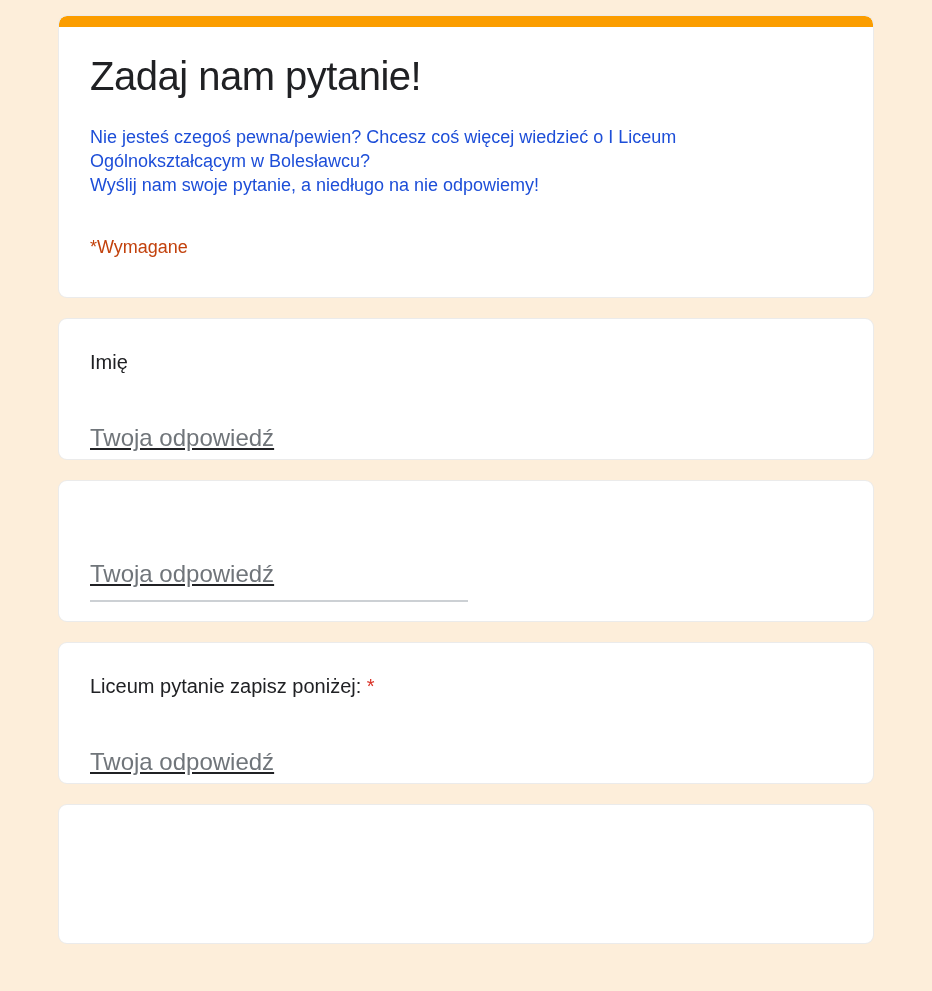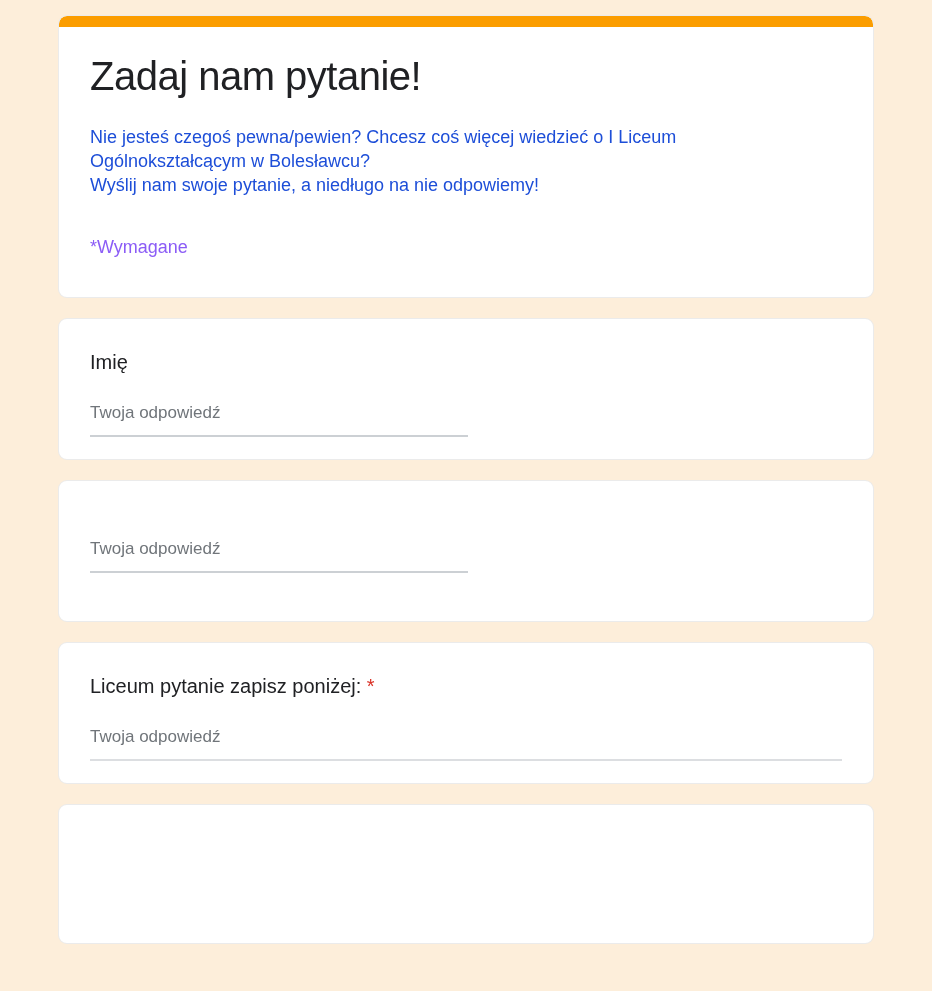--- a/index.html
+++ b/index.html
@@ -48,49 +48,50 @@
   .form-description {
     margin-top: 26px;
     font-size: 18px;
     line-height: 24px;
     white-space: pre-line;
     color: #1d4ed8;
   }
   .required-note {
     margin-top: 40px;
     font-size: 18px;
-    color: #8b5cf6;
+    color: #c2410c;
   }
   
   .q-card {
     height: 142px;
     padding: 30px 31px 0 31px;
   }
   .q-label {
     font-size: 20px;
     line-height: 26px;
     font-weight: 400;
     color: #202124;
   }
   .req {
     color: #d93025;
     white-space: pre;
   }
   .answer-input {
     display: block;
-    margin-top: 28px;
+    margin-top: 49px;
     padding: 0 0 12px 0;
     background: transparent;
     border: none;
     border-bottom: 2px solid #ccd0d4;
     border-radius: 0;
     outline: none;
     font-family: inherit;
-    font-size: 17px;
+    font-size: 24px;
     color: #202124;
+    text-decoration: underline;
   }
   .answer-input::placeholder { color: #70757a; opacity: 1; }
   .answer-input.short { width: 378px; }
   .answer-input.long  { width: 100%; border-bottom-color: #dcdee1; }
   
   .partial-card { height: 140px; }
 </style>
 </head>
 <body>
 

